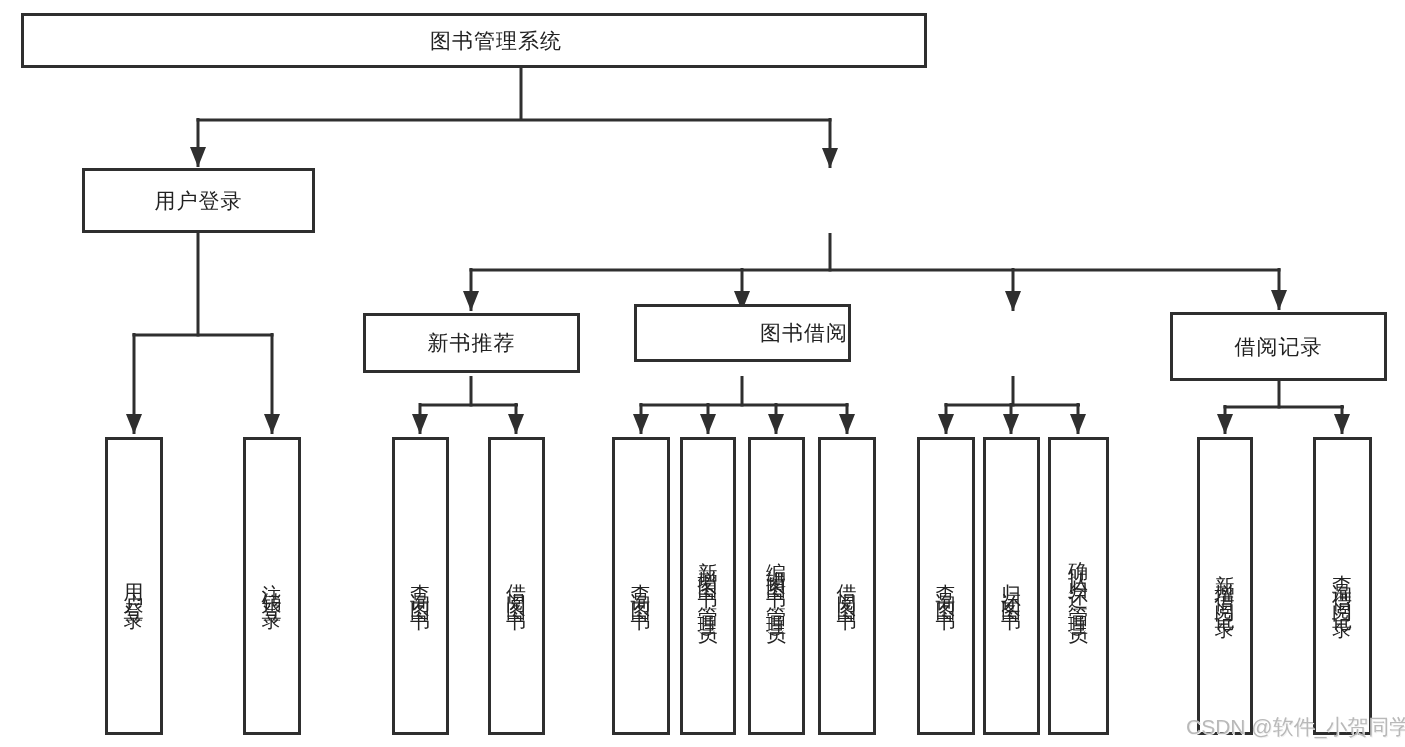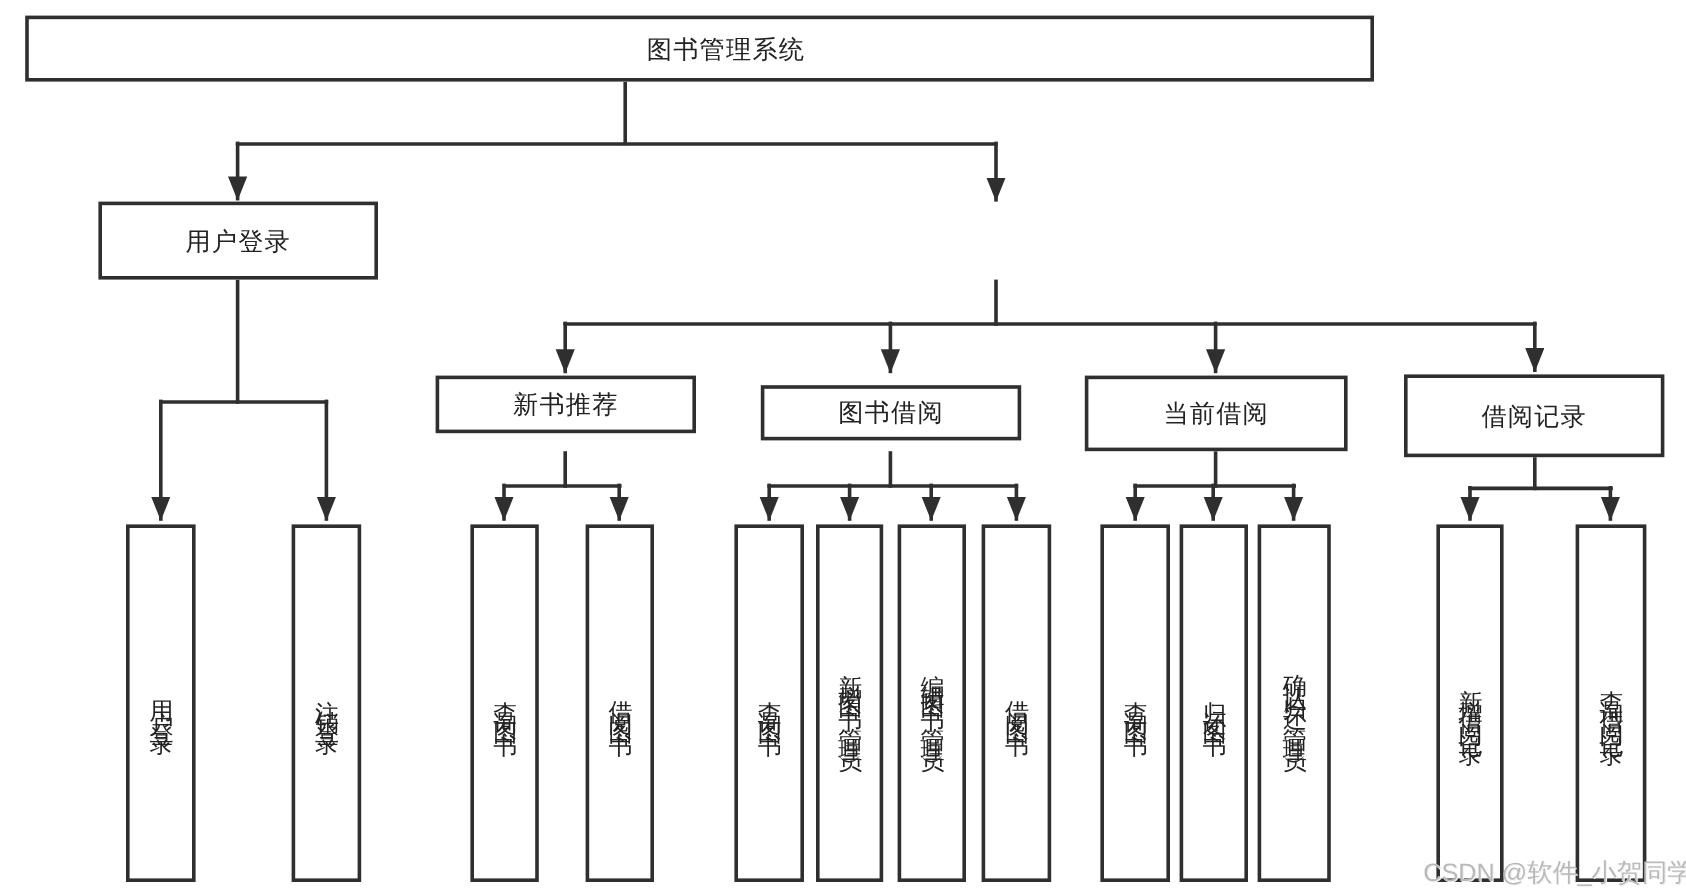--- a/index.html
+++ b/index.html
@@ -104,36 +104,33 @@
       <line x1="1078" y1="403" x2="1078" y2="434" marker-end="url(#ah)"></line>
     </g>
     <g stroke="#2f2f2f" stroke-width="3" fill="none">
       <line x1="1279" y1="375" x2="1279" y2="408.5"></line>
       <line x1="1223.5" y1="407" x2="1344" y2="407"></line>
       <line x1="1225" y1="405" x2="1225" y2="434" marker-end="url(#ah)"></line>
       <line x1="1342" y1="405" x2="1342" y2="434" marker-end="url(#ah)"></line>
     </g>
   </svg>
 
-  <div class="box hbox" style="left:21px; top:13px; width:1124px; height:55px;padding-left:44px;">
+  <div class="box hbox" style="left:21px; top:13px; width:906px; height:55px;padding-left:44px;">
     <span>图书管理系统</span>
   </div>
 
   <div class="box hbox" style="left:82px; top:168px; width:233px; height:65px;">
     <span>用户登录</span>
   </div>
 
-  <div class="box hbox" style="left:363px; top:313px; width:217px; height:48px;">
+  <div class="box hbox" style="left:363px; top:313px; width:217px; height:60px;">
     <span>新书推荐</span>
   </div>
-  <div class="box hbox" style="left:634px; top:321px; width:217px; height:46px;">
+  <div class="box hbox" style="left:634px; top:304px; width:217px; height:58px;justify-content:flex-end;">
     <span>图书借阅</span>
-  </div>
-  <div class="box hbox" style="left:904px; top:313px; width:219px; height:63px;">
-    <span>当前借阅</span>
   </div>
   <div class="box hbox" style="left:1170px; top:312px; width:217px; height:69px;">
     <span>借阅记录</span>
   </div>
 
   <div class="box vbox" style="left:105px; top:437px; width:58px; height:298px;">
     <span>用户登录</span>
   </div>
   <div class="box vbox" style="left:243px; top:437px; width:58px; height:298px;">
     <span>注销登录</span>

